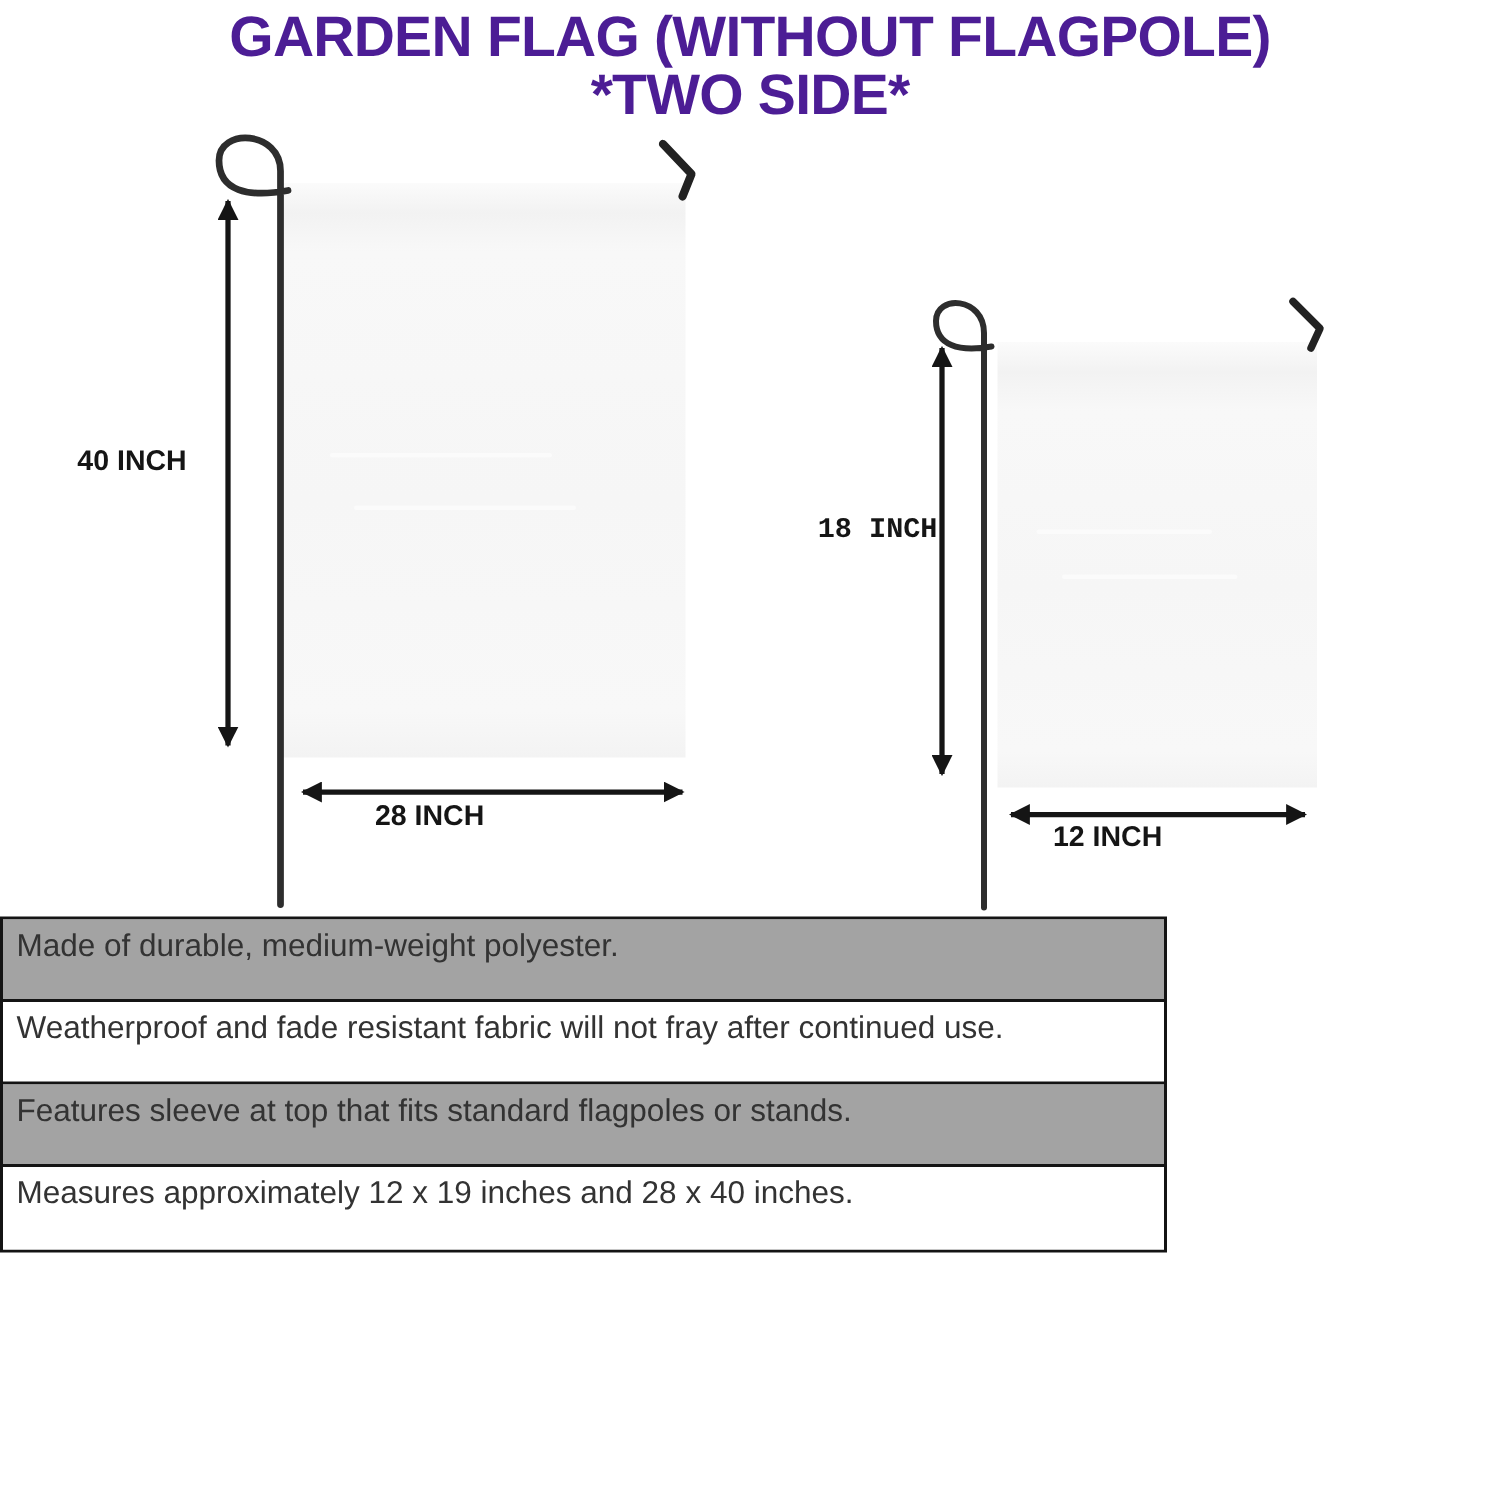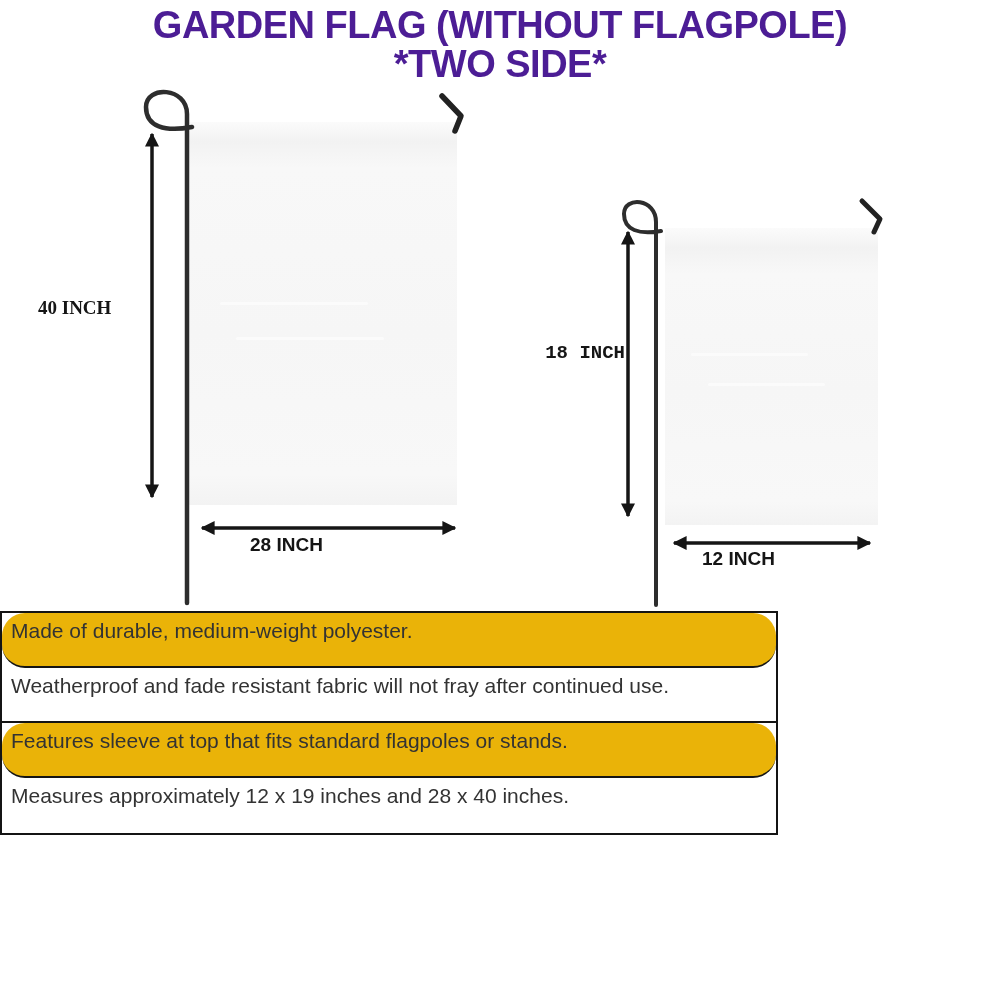--- a/index.html
+++ b/index.html
@@ -22,34 +22,34 @@
   #flag-small{left:665px;top:228px;width:213px;height:297px;}
   .fold{
     position:absolute;left:12%;width:55%;height:3px;background:#ffffff;opacity:.55;border-radius:2px;
   }
   
   #diagram-svg{position:absolute;left:0;top:0;z-index:2;}
   
   .dim-label{
     position:absolute;z-index:4;font-weight:bold;font-size:19px;color:#151515;letter-spacing:0;
   }
-  #label-large-height{left:38px;top:297px;width:100px;text-align:left;font-family:Liberation Serif, serif;}
+  #label-large-height{left:38px;top:297px;width:100px;text-align:center;}
   #label-small-height{left:525px;top:342px;width:100px;text-align:right;font-family:Liberation Mono, monospace;}
   #label-large-width{left:250px;top:534px;width:140px;}
   #label-small-width{left:702px;top:548px;width:140px;text-align:left;}
   
   #feature-table{
     position:absolute;left:0;top:611px;width:778px;z-index:3;
     border:2px solid #141414;box-sizing:border-box;background:#ffffff;
   }
   .feature-row{
     height:55px;box-sizing:border-box;padding:6px 10px 0 9px;
     font-size:21px;color:#333333;letter-spacing:0;
   }
-  .feature-row.gray{background:#eab308;border-radius:23px;}
+  .feature-row.gray{background:#a3a3a3;}
   .feature-row.white{background:#ffffff;}
   .feature-row:not(:last-child){border-bottom:2px solid #141414;}
 </style>
 </head>
 <body>
 
 <div id="canvas">
 
   <div class="title-wrap">
     <div class="title-line">GARDEN FLAG (WITHOUT FLAGPOLE)</div>

